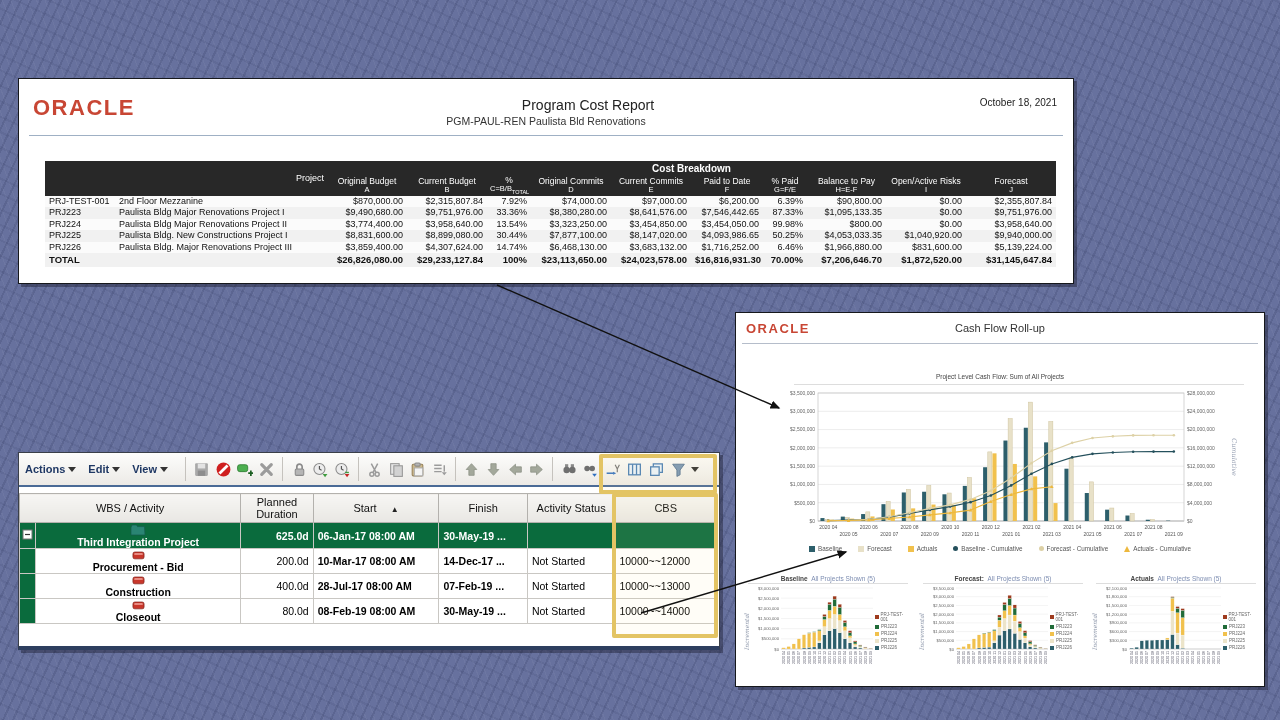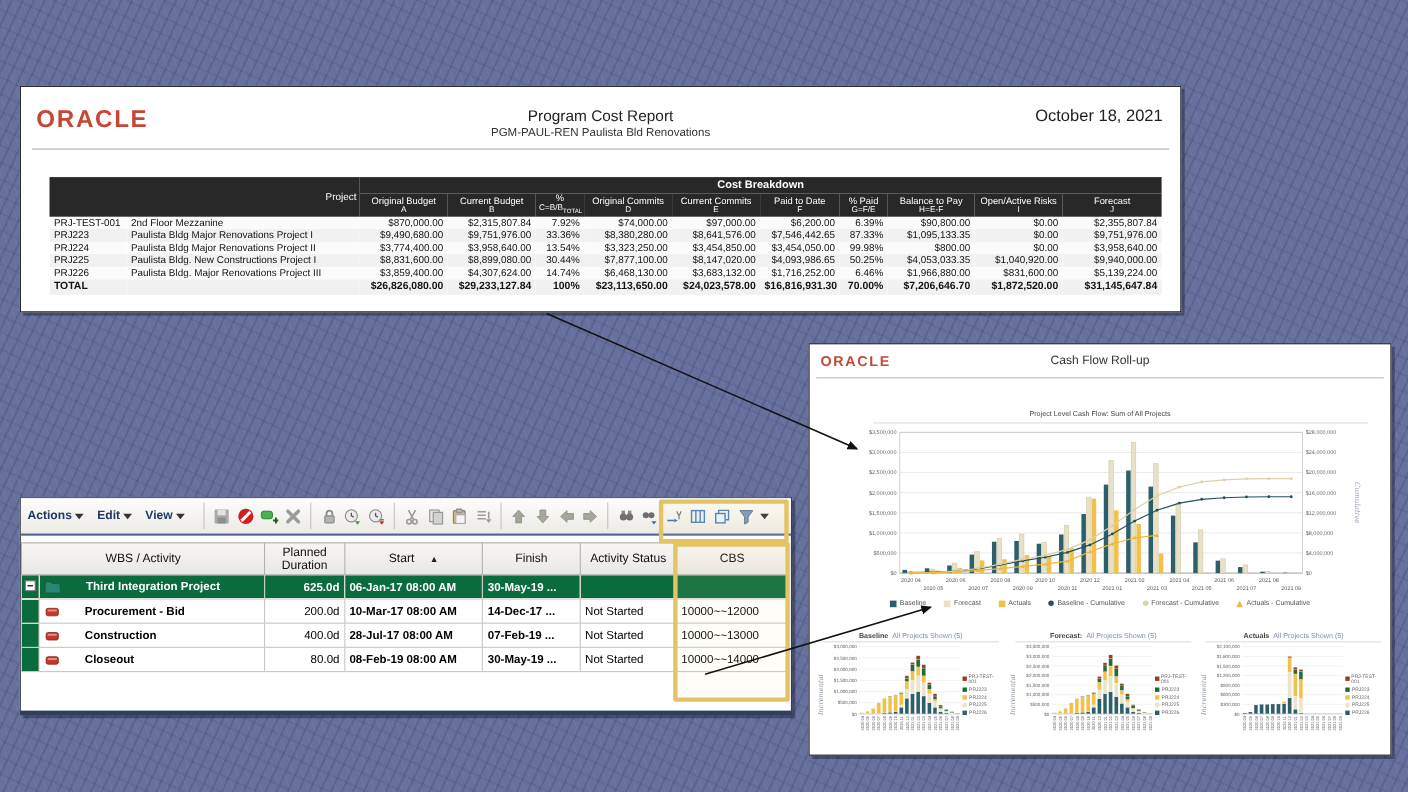--- a/index.html
+++ b/index.html
@@ -10,23 +10,23 @@
       repeating-linear-gradient(115deg, rgba(40,48,86,0.18) 0 2px, transparent 2px 9px),
       repeating-linear-gradient(25deg, rgba(40,48,86,0.10) 0 2px, transparent 2px 14px),
       repeating-linear-gradient(70deg, rgba(255,255,255,0.04) 0 1px, transparent 1px 8px);
   }
   .panel{position:absolute;background:#fff;border:1px solid #16181c;box-shadow:3px 3px 0 rgba(10,10,20,0.35);}
 
   
   #cost-panel{left:18px;top:78px;width:1054px;height:204px;}
   .oracle-logo{color:#c84634;font-weight:bold;letter-spacing:1.5px;font-family:"Liberation Sans",sans-serif;}
   #cost-logo{position:absolute;left:14px;top:16px;font-size:22px;}
-  #cost-title{position:absolute;left:0;top:18px;width:100%;text-align:center;font-size:14px;color:#222;}
+  #cost-title{position:absolute;left:0;top:18px;width:100%;text-align:center;font-size:14px;color:#222;padding-left:42px;}
   #cost-subtitle{position:absolute;left:0;top:36px;width:100%;text-align:center;font-size:10.5px;color:#333;}
-  #cost-date{position:absolute;right:16px;top:18px;font-size:15px;color:#222;}
+  #cost-date{position:absolute;right:16px;top:18px;font-size:10px;color:#222;}
   #cost-rule{position:absolute;left:10px;right:10px;top:56px;border-top:1.5px solid #9fb0c4;}
   #cost-table{position:absolute;left:26px;top:82px;border-collapse:collapse;table-layout:fixed;width:1011px;font-size:9px;color:#111;}
   #cost-table th{background:#282828;color:#fff;font-weight:normal;padding:0 3px;}
   #cost-table th.group{font-weight:bold;font-size:10px;text-align:center;padding:2px 0;}
   #cost-table th.proj{text-align:right;font-size:9px;vertical-align:middle;padding-left:4px;}
   #cost-table th .lbl{font-size:8.5px;line-height:9px;text-align:center;}
   #cost-table th .sub{font-size:7.5px;line-height:8px;text-align:center;}
   #cost-table th .sub .tiny{font-size:5.5px;vertical-align:sub;}
   #cost-table td{padding:0 4px;line-height:11.5px;white-space:nowrap;overflow:hidden;}
   #cost-table td.num{text-align:right;}
@@ -48,21 +48,21 @@
   #hl-toolbar{left:580px;top:1px;width:110px;height:32px;}
   #hl-cbs{left:593px;top:40px;width:98px;height:137px;}
   #act-table{position:absolute;left:0;top:40px;border-collapse:collapse;table-layout:fixed;width:698px;font-size:10.5px;color:#000;}
   #act-table th{background:linear-gradient(#f7f6f4,#e9e7e3);border:1px solid #b3b1ad;font-size:11px;font-weight:normal;color:#111;height:17px;padding:2px 3px;}
   #act-table td{border:1px solid #c9c7c3;height:21px;padding:0 4px;white-space:nowrap;overflow:hidden;background:#fff;}
   #act-table td.gutter{background:#0a6b3d;width:16px;padding:0;text-align:center;}
   #act-table tr.wbs td{background:#0a6b3d;color:#fff;font-weight:bold;}
   #act-table td.r{text-align:right;}
   #act-table tr.child td.name{font-weight:bold;}
   #act-table tr.child td.date{font-weight:bold;}
-  .namecell{display:flex;gap:22px;}
+  .namecell{display:flex;align-items:center;gap:0;flex-direction:column;}
   .sortA{font-size:8px;margin-left:14px;color:#222;}
 
   
   #cf-panel{left:735px;top:312px;width:528px;height:373px;}
   #cf-logo{position:absolute;left:10px;top:8px;font-size:13px;}
   #cf-title{position:absolute;left:0;top:9px;width:100%;text-align:center;font-size:11px;color:#333;}
   #cf-rule{position:absolute;left:6px;right:6px;top:30px;border-top:1.5px solid #b5bdca;}
   #cf-chart-title{position:absolute;left:0;top:60px;width:100%;text-align:center;font-size:6.5px;color:#444;}
   #cf-chart-rule{position:absolute;left:58px;right:20px;top:71px;border-top:1px solid #ddd;}
   #cf-main{position:absolute;left:34px;top:74px;}

